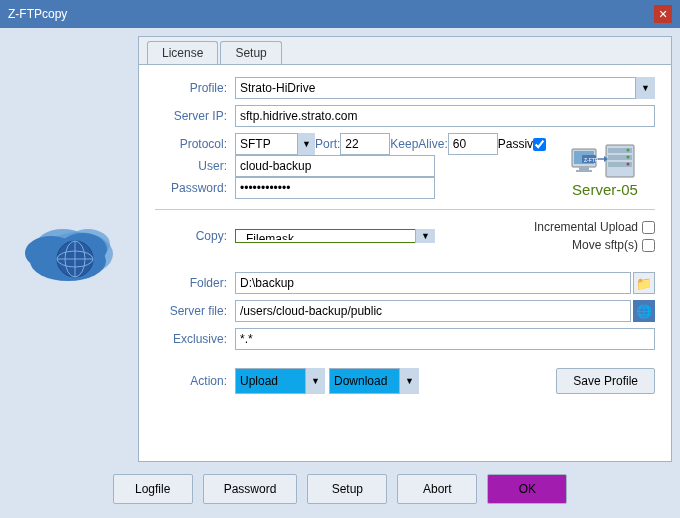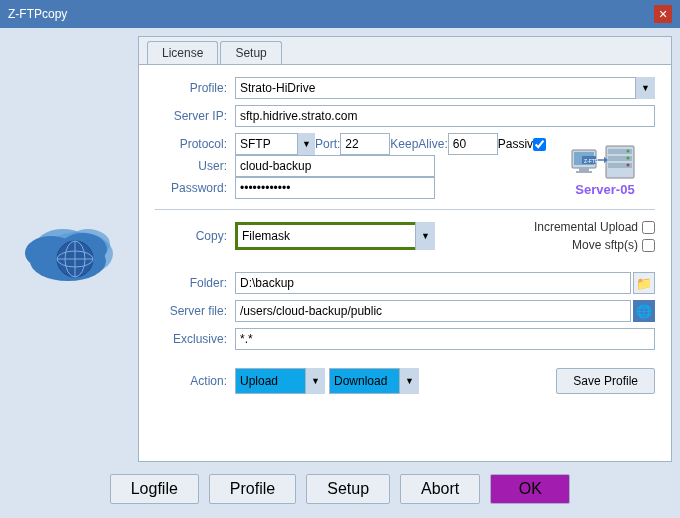--- a/index.html
+++ b/index.html
@@ -191,23 +191,23 @@
       padding: 2px 4px;
       font-size: 12px;
     }
     .copy-select-wrapper {
       position: relative;
       display: flex;
       width: 200px;
     }
     .copy-select-wrapper select {
       flex: 1;
-      height: 28px;
-      border: 3px solid #4d7c0f;
-      padding: 2px 4px;
+      height: 14px;
+      border: 1px solid #4d7c0f;
+      padding: 2px 10px;
       font-size: 12px;
       background: white;
       appearance: none;
       -webkit-appearance: none;
     }
     .copy-arrow {
       position: absolute;
       right: 0;
       top: 0;
       bottom: 0;
@@ -314,21 +314,21 @@
       padding: 6px 8px;
       flex-shrink: 0;
     }
     .bottom-btn {
       height: 30px;
       min-width: 80px;
       padding: 0 20px;
       border: 1px solid #a0b4c8;
       background: #e8eef4;
       cursor: pointer;
-      font-size: 16px;
+      font-size: 12px;
       border-radius: 2px;
     }
     .bottom-btn.ok-btn {
       background: #a21caf;
     }
     
     .divider {
       height: 1px;
       background: #c0ccd8;
       margin: 4px 0;
@@ -437,21 +437,21 @@
               <circle cx="58" cy="9" r="1.5" fill="#4a9a4a"></circle>
               <circle cx="58" cy="16" r="1.5" fill="#4a9a4a"></circle>
               <circle cx="58" cy="23" r="1.5" fill="#9a4a4a"></circle>
 
               <line x1="26" y1="18" x2="36" y2="18" stroke="#4a7ab5" stroke-width="1.5"></line>
               <polygon points="34,15 38,18 34,21" fill="#4a7ab5"></polygon>
 
               <rect x="12" y="14" width="14" height="8" rx="1" fill="#4a7ab5"></rect>
               <text x="14" y="21" font-size="5" fill="white" font-family="Arial">Z-FTP</text>
             </svg>
-            <span style="color:#8b5cf6; font-weight:bold; font-size:13px;">Server-05</span>
+            <span style="color:#4d7c0f; font-weight:normal; font-size:15px;">Server-05</span>
           </div>
         </div>
 
         <div class="divider"></div>
 
         <div class="form-row">
           <span class="form-label">Copy:</span>
           <div class="copy-select-wrapper">
             <select>
               <option>Filemask</option>
@@ -512,18 +512,18 @@
             <button class="save-profile-btn">Save Profile</button>
           </div>
         </div>
 
       </div>
     </div>
   </div>
 
   <div class="bottom-bar">
     <button class="bottom-btn">Logfile</button>
-    <button class="bottom-btn">Profile</button>
+    <button class="bottom-btn">Password</button>
     <button class="bottom-btn">Setup</button>
     <button class="bottom-btn">Abort</button>
     <button class="bottom-btn ok-btn">OK</button>
   </div>
 </div>
 
 </body></html>

